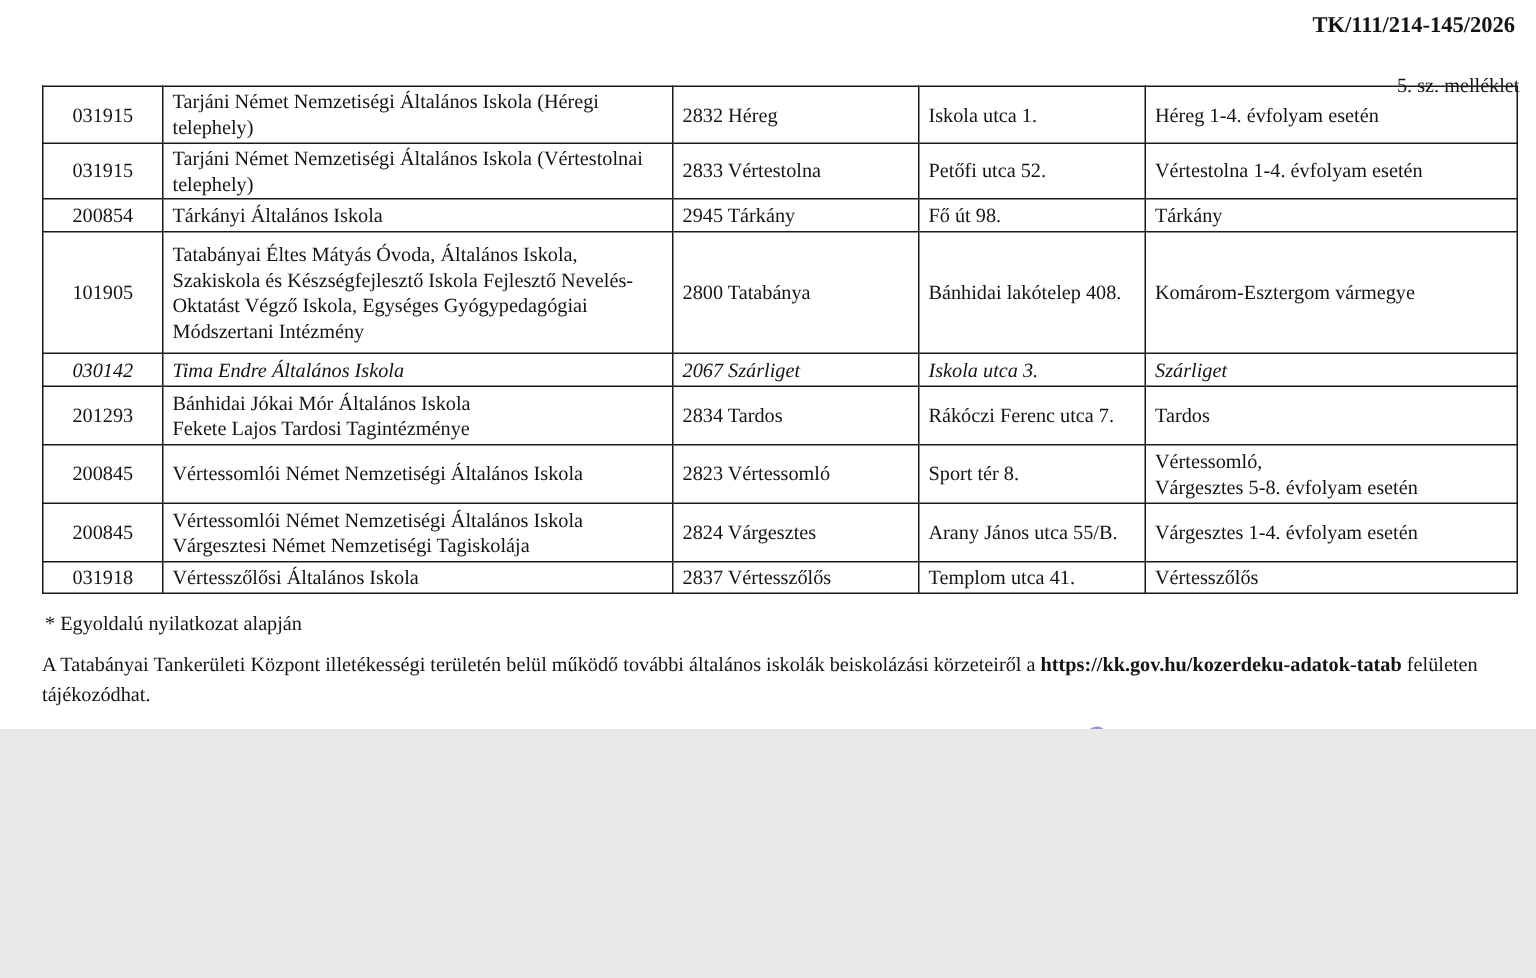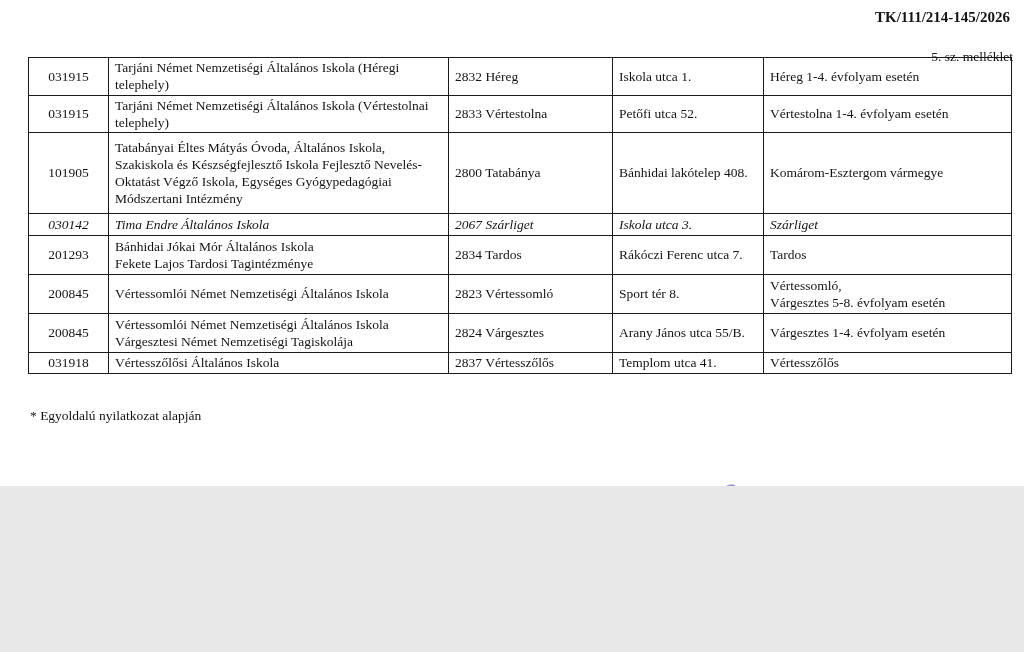--- a/index.html
+++ b/index.html
@@ -98,20 +98,27 @@
         <td class="preline">Héreg 1-4. évfolyam esetén</td>
       </tr>
       <tr class="r2">
         <td class="code-cell">031915</td>
         <td class="preline">Tarjáni Német Nemzetiségi Általános Iskola (Vértestolnai
 telephely)</td>
         <td>2833 Vértestolna</td>
         <td>Petőfi utca 52.</td>
         <td class="preline">Vértestolna 1-4. évfolyam esetén</td>
       </tr>
+      <tr class="r3">
+        <td class="code-cell">200854</td>
+        <td class="preline">Tárkányi Általános Iskola</td>
+        <td>2945 Tárkány</td>
+        <td>Fő út 98.</td>
+        <td class="preline">Tárkány</td>
+      </tr>
       <tr class="r4">
         <td class="code-cell">101905</td>
         <td class="preline">Tatabányai Éltes Mátyás Óvoda, Általános Iskola,
 Szakiskola és Készségfejlesztő Iskola Fejlesztő Nevelés-
 Oktatást Végző Iskola, Egységes Gyógypedagógiai
 Módszertani Intézmény</td>
         <td>2800 Tatabánya</td>
         <td>Bánhidai lakótelep 408.</td>
         <td class="preline">Komárom-Esztergom vármegye</td>
       </tr>
@@ -151,20 +158,21 @@
         <td class="preline">Vértesszőlősi Általános Iskola</td>
         <td>2837 Vértesszőlős</td>
         <td>Templom utca 41.</td>
         <td class="preline">Vértesszőlős</td>
       </tr>
     </tbody>
   </table>
 
   <div class="footnote">* Egyoldalú nyilatkozat alapján</div>
 
+  <div class="info-paragraph"><span>A Tatabányai Tankerületi Központ illetékességi területén belül működő további általános iskolák beiskolázási körzeteiről a </span><b>https://kk.gov.hu/kozerdeku-adatok-tatab</b><span> felületen tájékozódhat.</span></div>
 
   <div class="date-line">Tatabánya, 2026. február 48.</div>
 
   <svg class="handwritten-signature" width="170" height="46" viewBox="0 0 170 46">
     <g fill="none" stroke="#a58fd4" stroke-width="1.8" stroke-linecap="round">
       <path d="M7,36 C5,22 9,8 13,10 C17,12 13,30 17,33 C21,36 21,22 25,24 C29,26 27,35 31,33 C35,31 33,24 37,26 C41,28 39,35 43,32 C47,29 45,25 49,27 C53,29 55,29 58,28"></path>
       <path d="M63,14 C62,17 61,21 61,23"></path>
       <path d="M96,16 C99,5 109,1 112,7 C115,13 105,28 101,38 C97,47 90,44 94,36"></path>
       <path d="M98,35 C102,28 109,25 113,27 C117,29 112,38 118,35 C124,32 122,25 127,27 C131,29 129,36 135,32"></path>
       <path d="M148,10 C146,18 143,30 146,36"></path>

